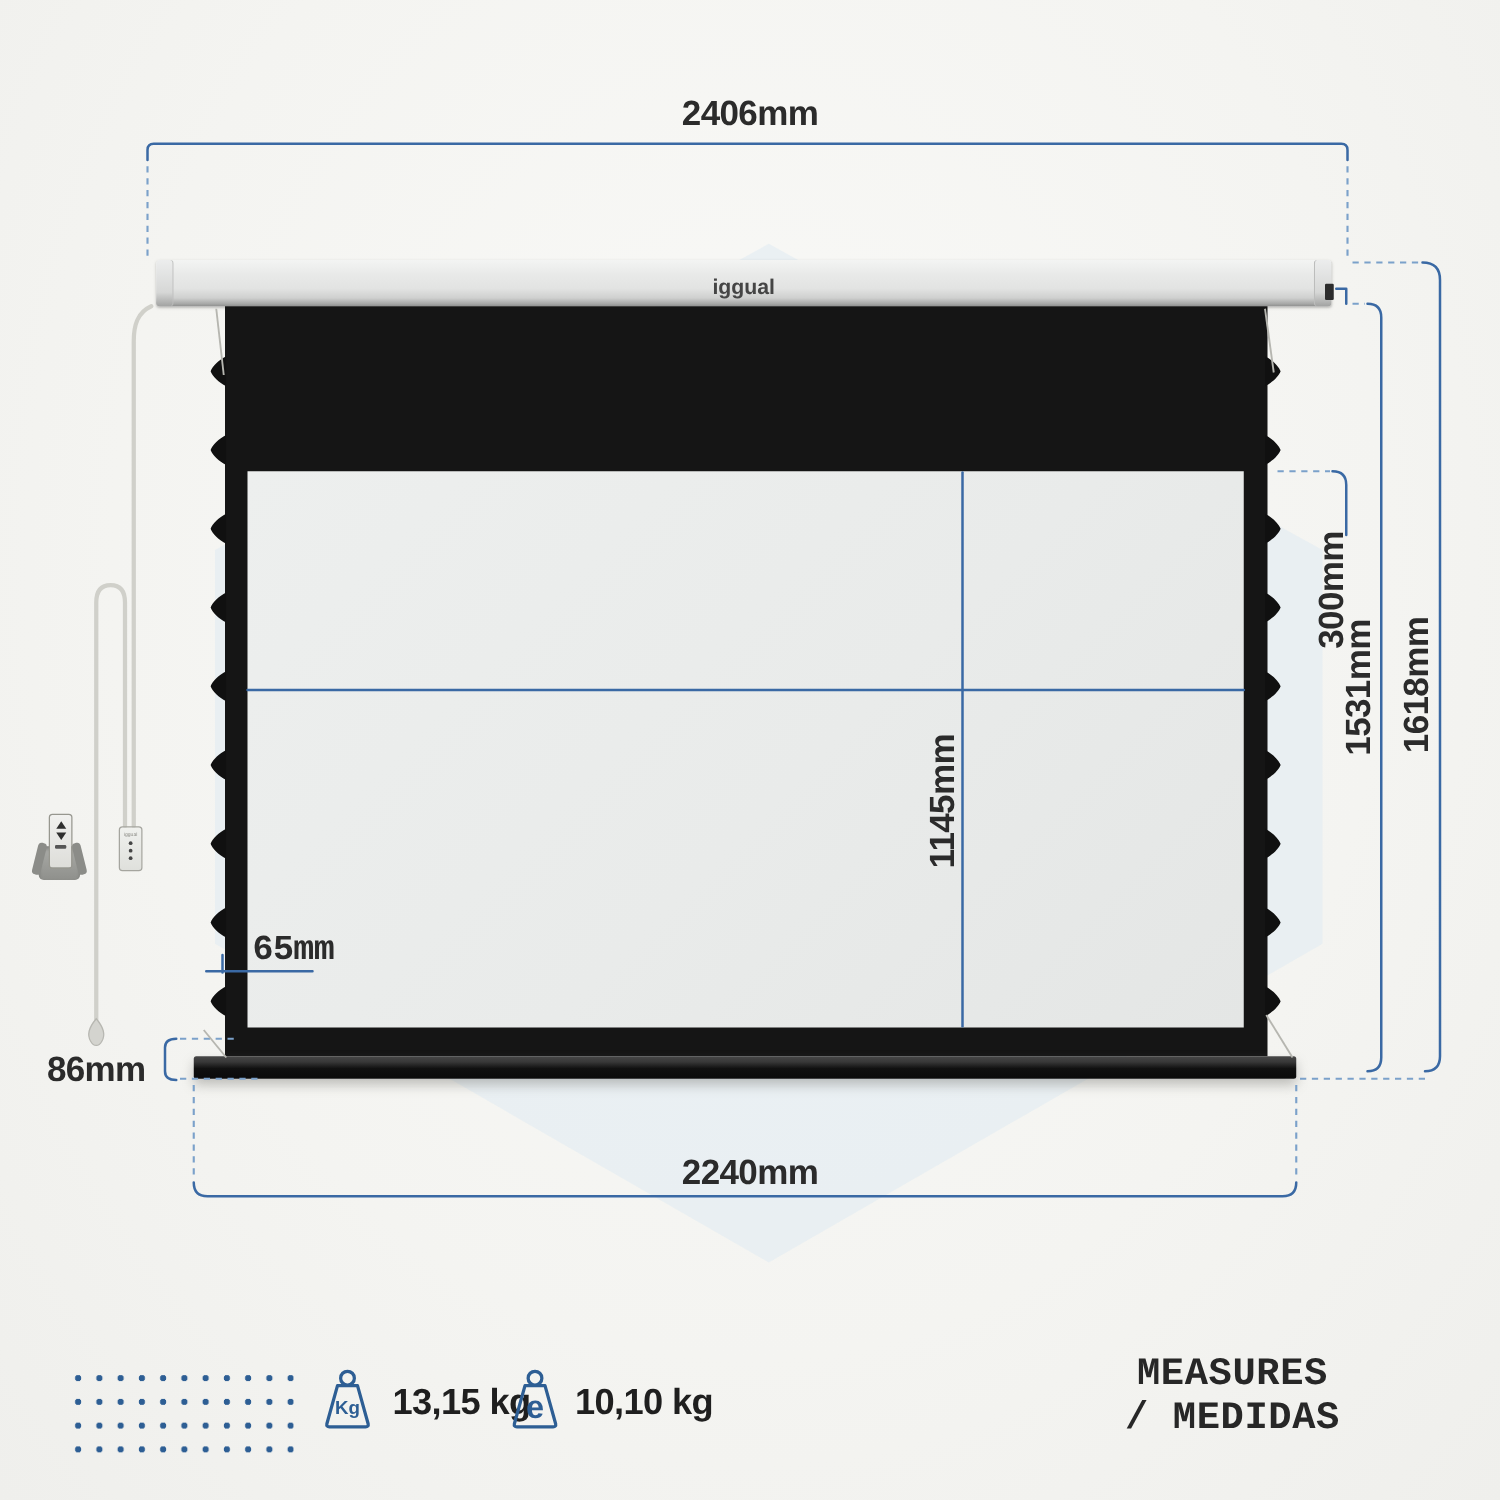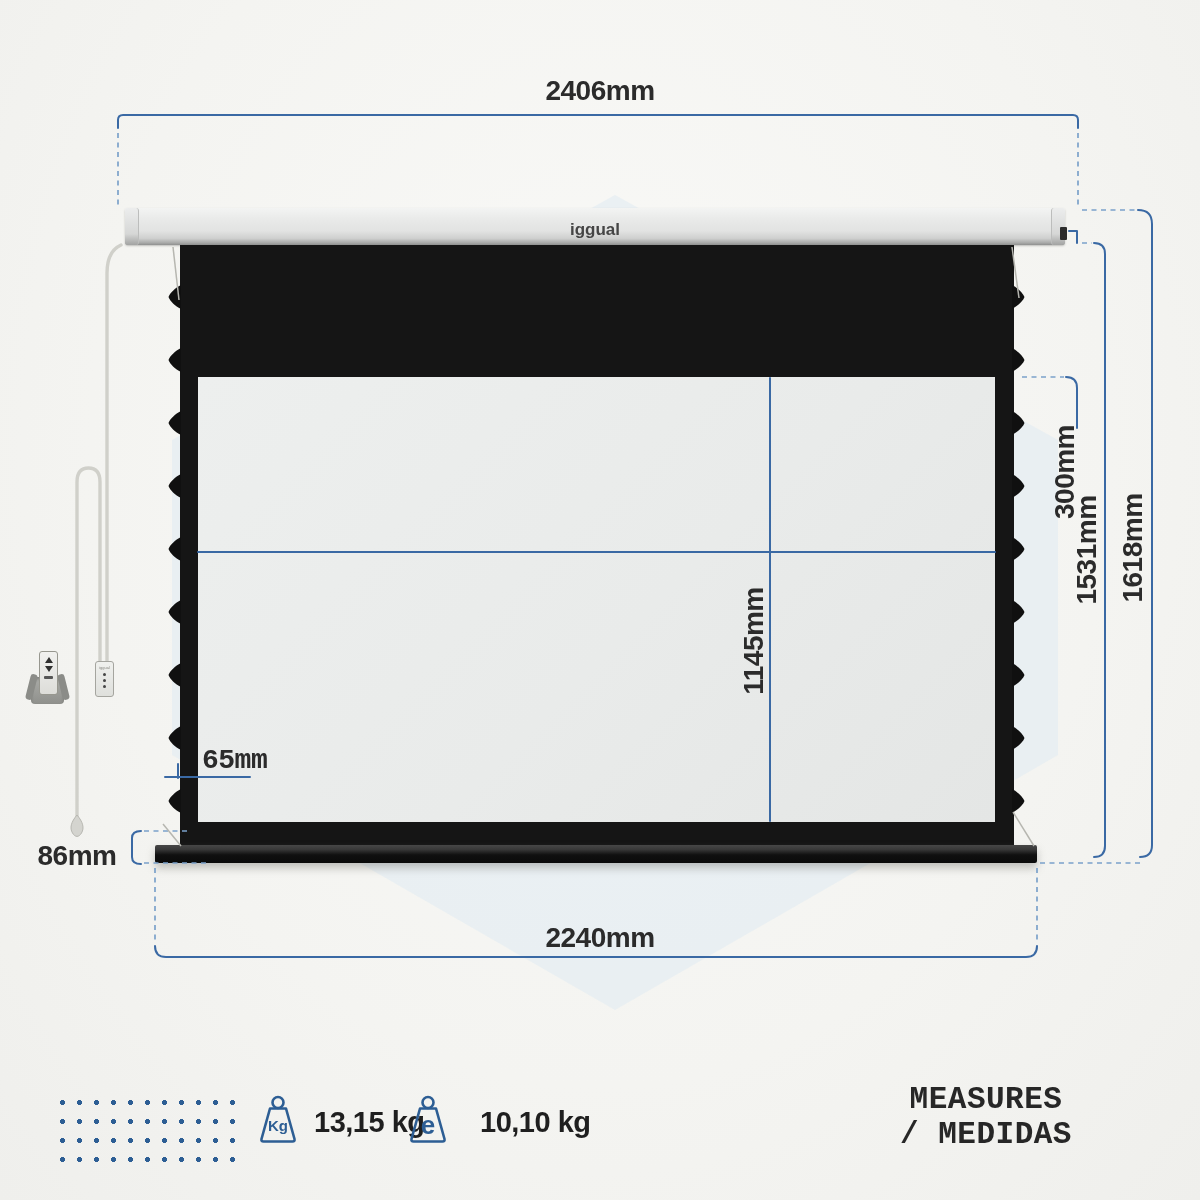--- a/index.html
+++ b/index.html
@@ -168,20 +168,20 @@
   </svg>
   <div class="abs weight-value" style="left:314px;top:1106px;">13,15 kg</div>
 
   <svg class="abs" style="left:404px;top:1094px;z-index:2;" width="50" height="52">
     <g stroke="#2d5e94" stroke-width="2.6" fill="none" stroke-linejoin="round">
       <circle cx="24" cy="8.5" r="5.5"></circle>
       <path d="M16,14.5 L32,14.5 L40.5,45 Q41,47.5 38.5,47.5 L9.5,47.5 Q7,47.5 7.5,45 Z"></path>
     </g>
     <text x="24" y="40" text-anchor="middle" font-size="26" font-weight="600" fill="#2d5e94">e</text>
   </svg>
-  <div class="abs weight-value" style="left:460px;top:1106px;margin-left:20px;">10,10 kg</div>
+  <div class="abs weight-value" style="left:460px;top:1106px;">10,10 kg</div>
 
   <div id="title-block" class="abs">
     <div>MEASURES</div>
     <div>/ MEDIDAS</div>
   </div>
 
 </div>
 
 </body></html>

